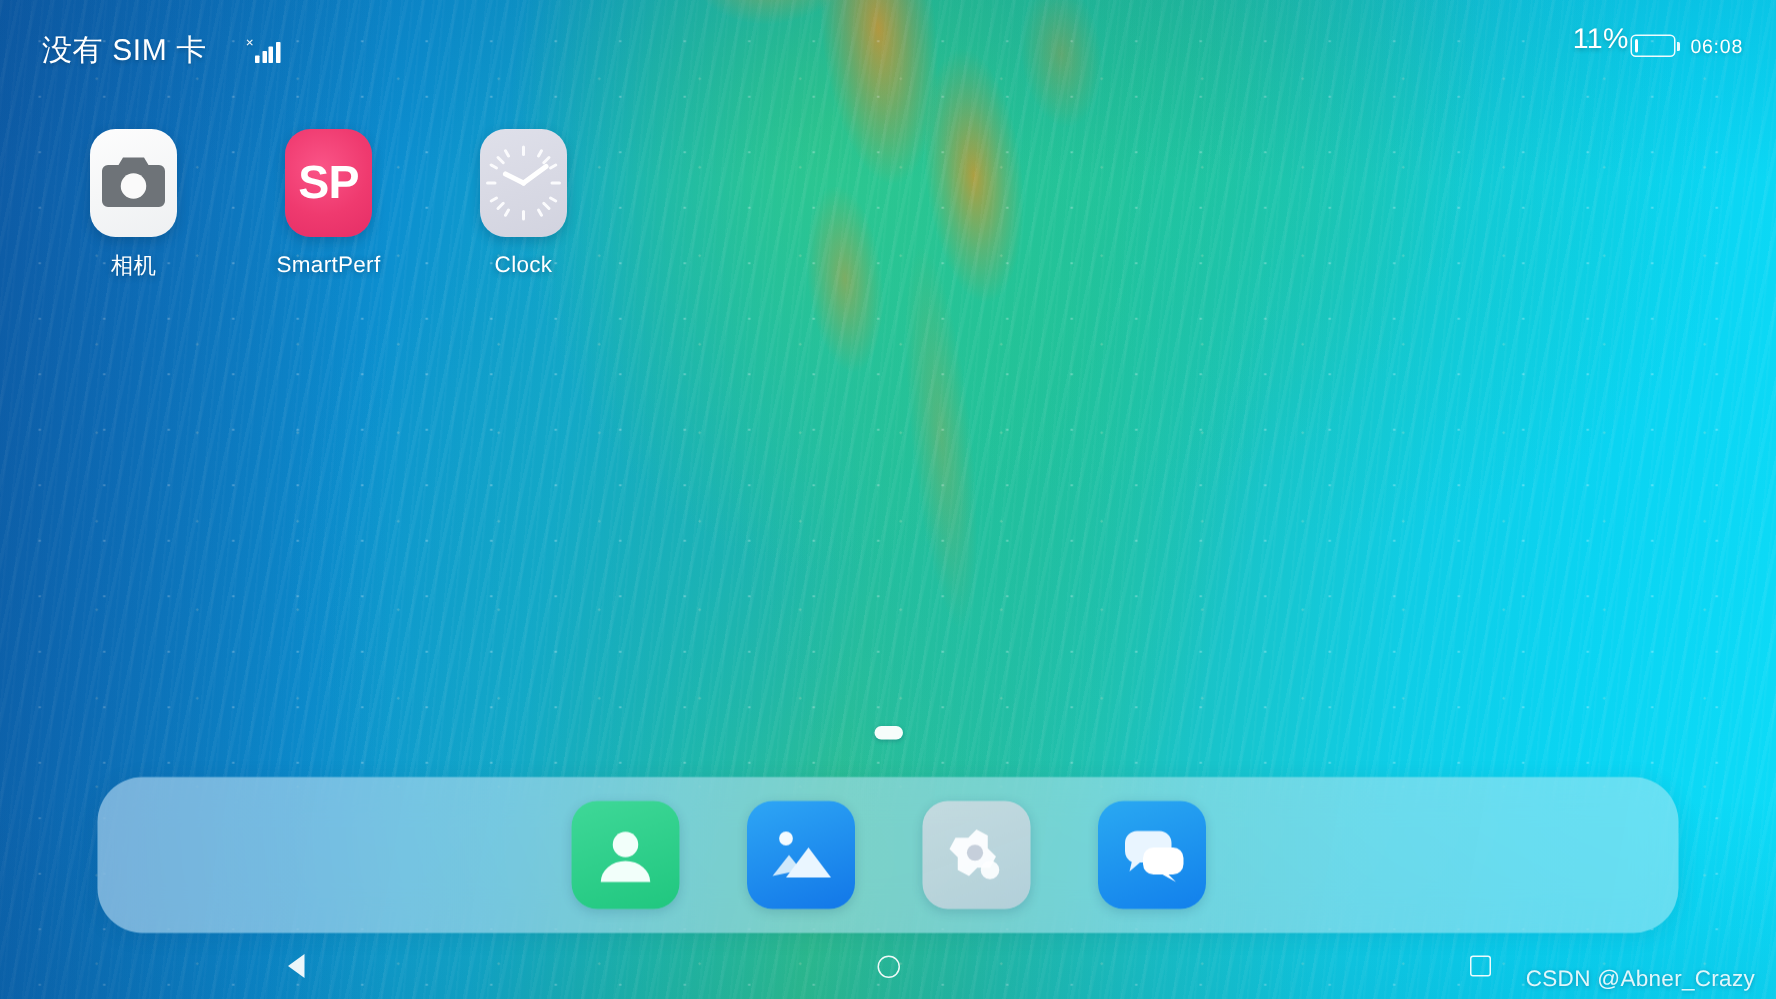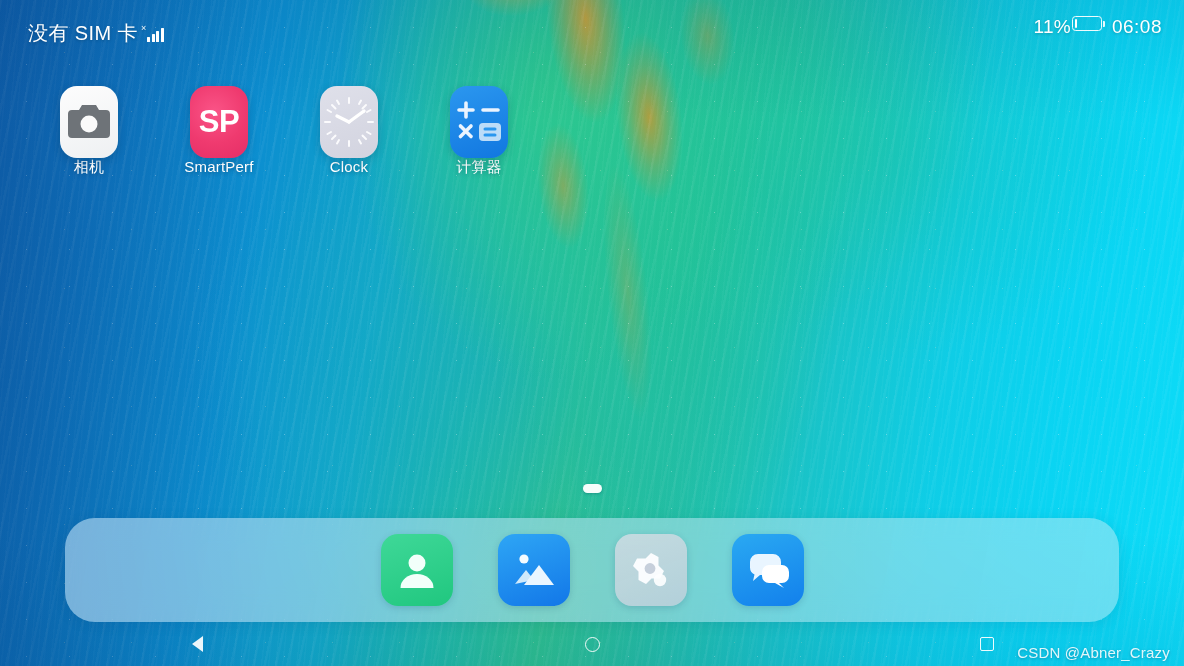--- a/index.html
+++ b/index.html
@@ -71,25 +71,25 @@
       linear-gradient(to bottom, rgba(0,70,130,.12) 0%, rgba(0,70,130,0) 18%, rgba(0,80,140,0) 80%, rgba(0,70,130,.10) 100%);
   }
 
   
   #status-bar {
     position:absolute; top:0; left:0; right:0; height:54px;
     display:flex; align-items:center; justify-content:space-between;
     padding:0 22px 0 28px; color:#fff;
     text-shadow:0 1px 3px rgba(0,0,0,.22);
   }
-  .sb-left { display:flex; align-items:center; gap:3px;margin-top:12px; }
+  .sb-left { display:flex; align-items:center; gap:26px;margin-top:12px; }
   .sb-carrier { font-size:20px; letter-spacing:.4px; font-weight:400; }
-  .sb-right { display:flex; align-items:flex-start; gap:7px; }
+  .sb-right { display:flex; align-items:flex-end; gap:7px; }
   .sb-batt-text { font-size:19px; letter-spacing:.3px; }
-  .sb-clock { font-size:19px; letter-spacing:.5px; }
+  .sb-clock { font-size:13px; letter-spacing:.5px; }
   .batt-wrap { display:flex; align-items:center; gap:1px; margin-left:-6px; }
   .batt-body {
     width:30px; height:15px; border:1.6px solid rgba(255,255,255,.93);
     border-radius:3.5px; padding:1.6px; display:flex; align-items:center;
   }
   .batt-fill { height:100%; width:11%; background:#fff; border-radius:1px; }
   .batt-cap { width:2px; height:6px; background:rgba(255,255,255,.9); border-radius:0 1px 1px 0; }
   .signal { display:flex; align-items:flex-end; gap:1.5px; height:17px; position:relative; padding-left:6px; }
   .signal .bar { width:3.2px; background:#fff; border-radius:.5px; }
   .signal .b1 { height:5px; }  .signal .b2 { height:8px; }
@@ -101,21 +101,21 @@
     position:absolute; top:86px; left:0; width:100%;
     display:flex; padding-left:24px; gap:0;
   }
   .app { width:130px; display:flex; flex-direction:column; align-items:center; cursor:pointer; }
   .app-icon {
     width:58px; height:72px; border-radius:17px; position:relative;
     box-shadow:0 3px 8px rgba(0,40,70,.22);
     display:flex; align-items:center; justify-content:center; overflow:hidden;
   }
   .app-label {
-    margin-top:0; font-size:15px; color:#fff; white-space:nowrap;
+    margin-top:10px; font-size:15px; color:#fff; white-space:nowrap;
     text-shadow:0 1px 4px rgba(0,45,80,.48); letter-spacing:.2px;
   }
 
   
   .ic-camera { background:linear-gradient(160deg,#fdfdfd,#eef0f2); }
   
   .ic-notes  { background:linear-gradient(160deg,#fcc828,#f3b022); }
   
   .ic-sp {
     background:radial-gradient(circle at 42% 36%, #fa5487 0%, #ef3a6f 55%, #e52e66 100%);
@@ -253,39 +253,20 @@
         </g>
         <g stroke="#ffffff" stroke-width="3.4" stroke-linecap="round" fill="none">
           <line x1="29" y1="29" x2="17" y2="23"></line>
           <line x1="29" y1="29" x2="44" y2="18"></line>
         </g>
       </svg>
     </div>
     <div class="app-label">Clock</div>
   </div>
 
-  <div class="app">
-    <div class="app-icon ic-calc">
-      <svg width="50" height="46" viewBox="0 0 50 46">
-        <g stroke="#eaf4ff" stroke-width="3.6" stroke-linecap="round">
-          <line x1="5" y1="11" x2="19" y2="11"></line>
-          <line x1="12" y1="4" x2="12" y2="18"></line>
-          <line x1="29" y1="11" x2="44" y2="11"></line>
-          <line x1="6.5" y1="27" x2="17" y2="37.5"></line>
-          <line x1="17" y1="27" x2="6.5" y2="37.5"></line>
-        </g>
-        <rect x="25" y="24" width="22" height="18" rx="4" fill="#bcdcf8"></rect>
-        <g stroke="#2b97ef" stroke-width="3" stroke-linecap="round">
-          <line x1="31" y1="30" x2="41" y2="30"></line>
-          <line x1="31" y1="36" x2="41" y2="36"></line>
-        </g>
-      </svg>
-    </div>
-    <div class="app-label">计算器</div>
-  </div>
 
 
 </div>
 
 <div id="page-indicator">
   <span class="dot"></span>
 </div>
 
 <div id="dock">
 

